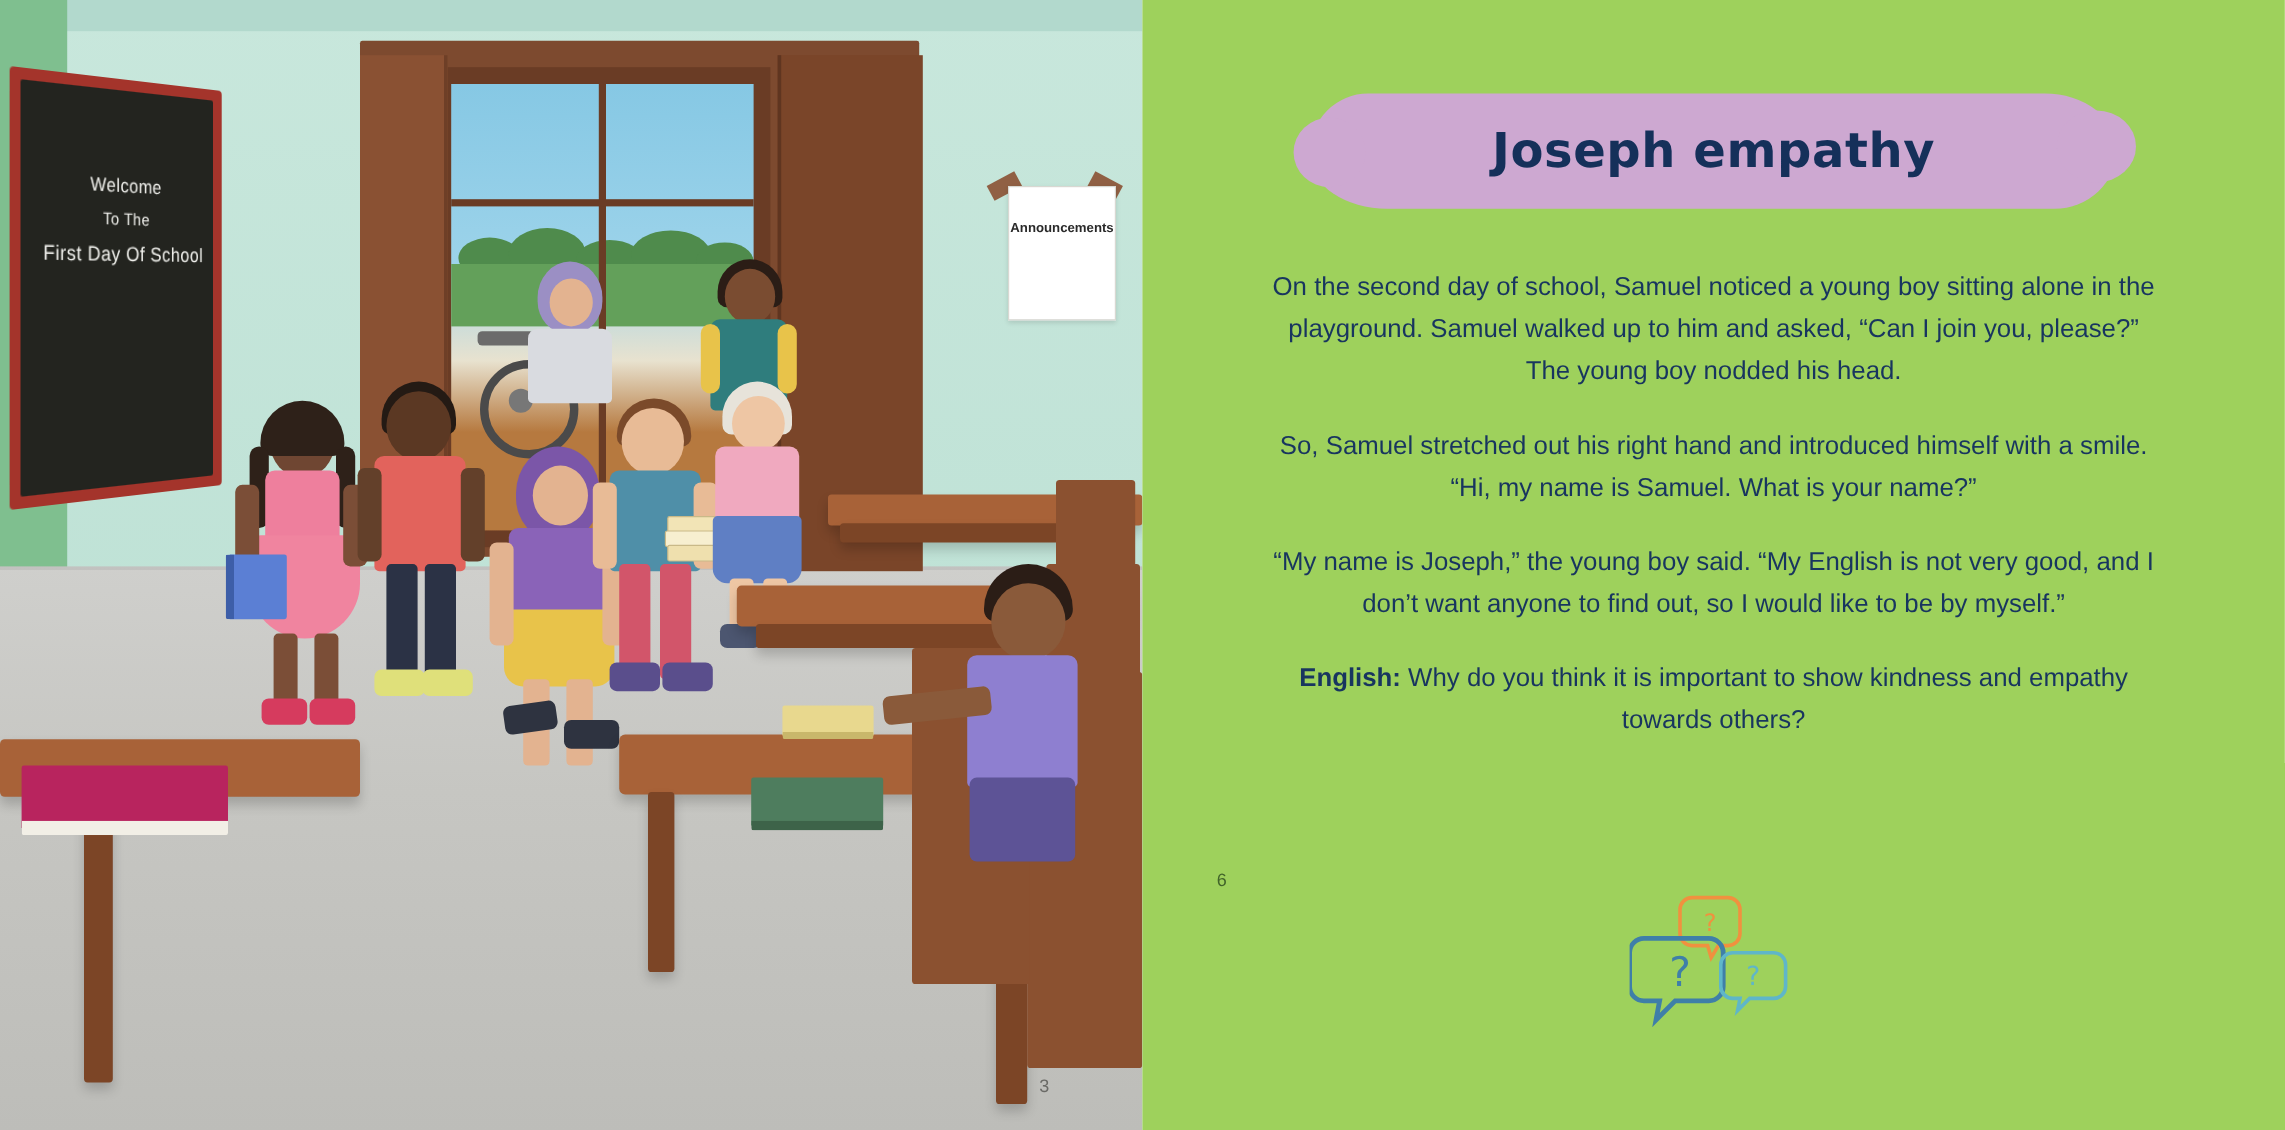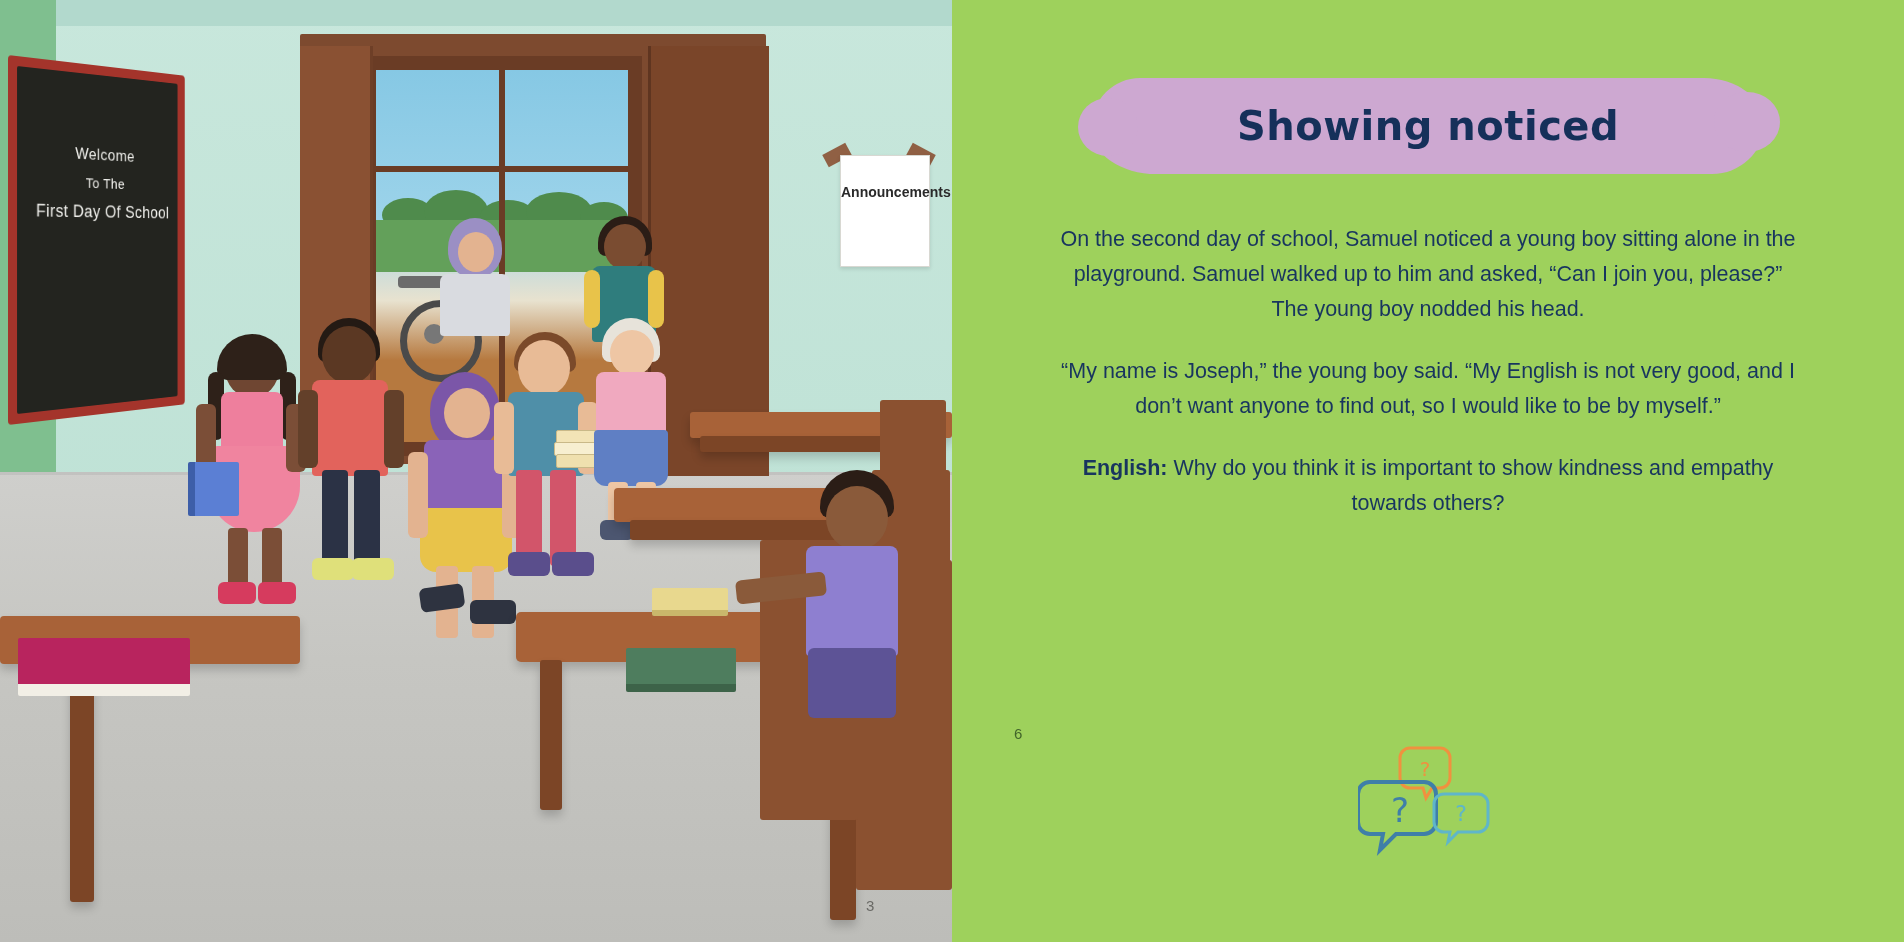--- a/index.html
+++ b/index.html
@@ -153,21 +153,22 @@
     position: absolute;
     left: 840px; top: 155px;
     width: 88px; height: 110px;
     background: #ffffff;
     border: 1px solid #d8d8d2;
     box-shadow: 0 2px 4px rgba(0,0,0,0.12);
   }
   .ann-title {
     position: absolute;
     left: 0; right: 0; top: 28px;
-    font-size: 14px;
+    text-align: center;
+    font-size: 11px;
     font-weight: bold;
     color: #2a2a2a;
   }
   .tape {
     position: absolute;
     width: 26px; height: 14px;
     background: #8a5133;
     opacity: 0.9;
   }
   .tape.l { left: 824px; top: 148px; transform: rotate(-28deg); }
@@ -450,26 +451,27 @@
     <div class="book" style="left:652px; top:588px; width:76px; height:22px; background:#e8d88e; border-bottom:6px solid #c9b76b;"></div>
     <div class="book" style="left:18px; top:638px; width:172px; height:46px; background:#b8245e; border-bottom:12px solid #f2efe6;"></div>
 
     <div class="page-num-left">3</div>
   </div>
 
   <div class="page-right">
 
     <div class="title-wrap">
       <div class="title-blob">
-        <div class="title-text">Showing noticed</div>
+        <div class="title-text">Joseph empathy</div>
       </div>
     </div>
 
     <div class="body-text">
       <p>On the second day of school, Samuel noticed a young boy sitting alone in the playground. Samuel walked up to him and asked, “Can I join you, please?” The young boy nodded his head.</p>
+      <p>So, Samuel stretched out his right hand and introduced himself with a smile. “Hi, my name is Samuel. What is your name?”</p>
       <p>“My name is Joseph,” the young boy said. “My English is not very good, and I don’t want anyone to find out, so I would like to be by myself.”</p>
       <p><span class="q-label">English:</span><span> Why do you think it is important to show kindness and empathy towards others?</span></p>
     </div>
 
     <div class="bubbles">
       <svg width="140" height="120" viewBox="0 0 140 120" aria-hidden="true">
 
         <g>
           <path d="M52 6 h30 a10 10 0 0 1 10 10 v20 a10 10 0 0 1 -10 10 h-8 l-6 10 l-3 -10 h-13 a10 10 0 0 1 -10 -10 v-20 a10 10 0 0 1 10 -10 z" fill="none" stroke="#f0913f" stroke-width="3"></path>
           <text x="67" y="34" text-anchor="middle" font-family="DejaVu Sans, sans-serif" font-size="20" fill="#f0913f">?</text>

